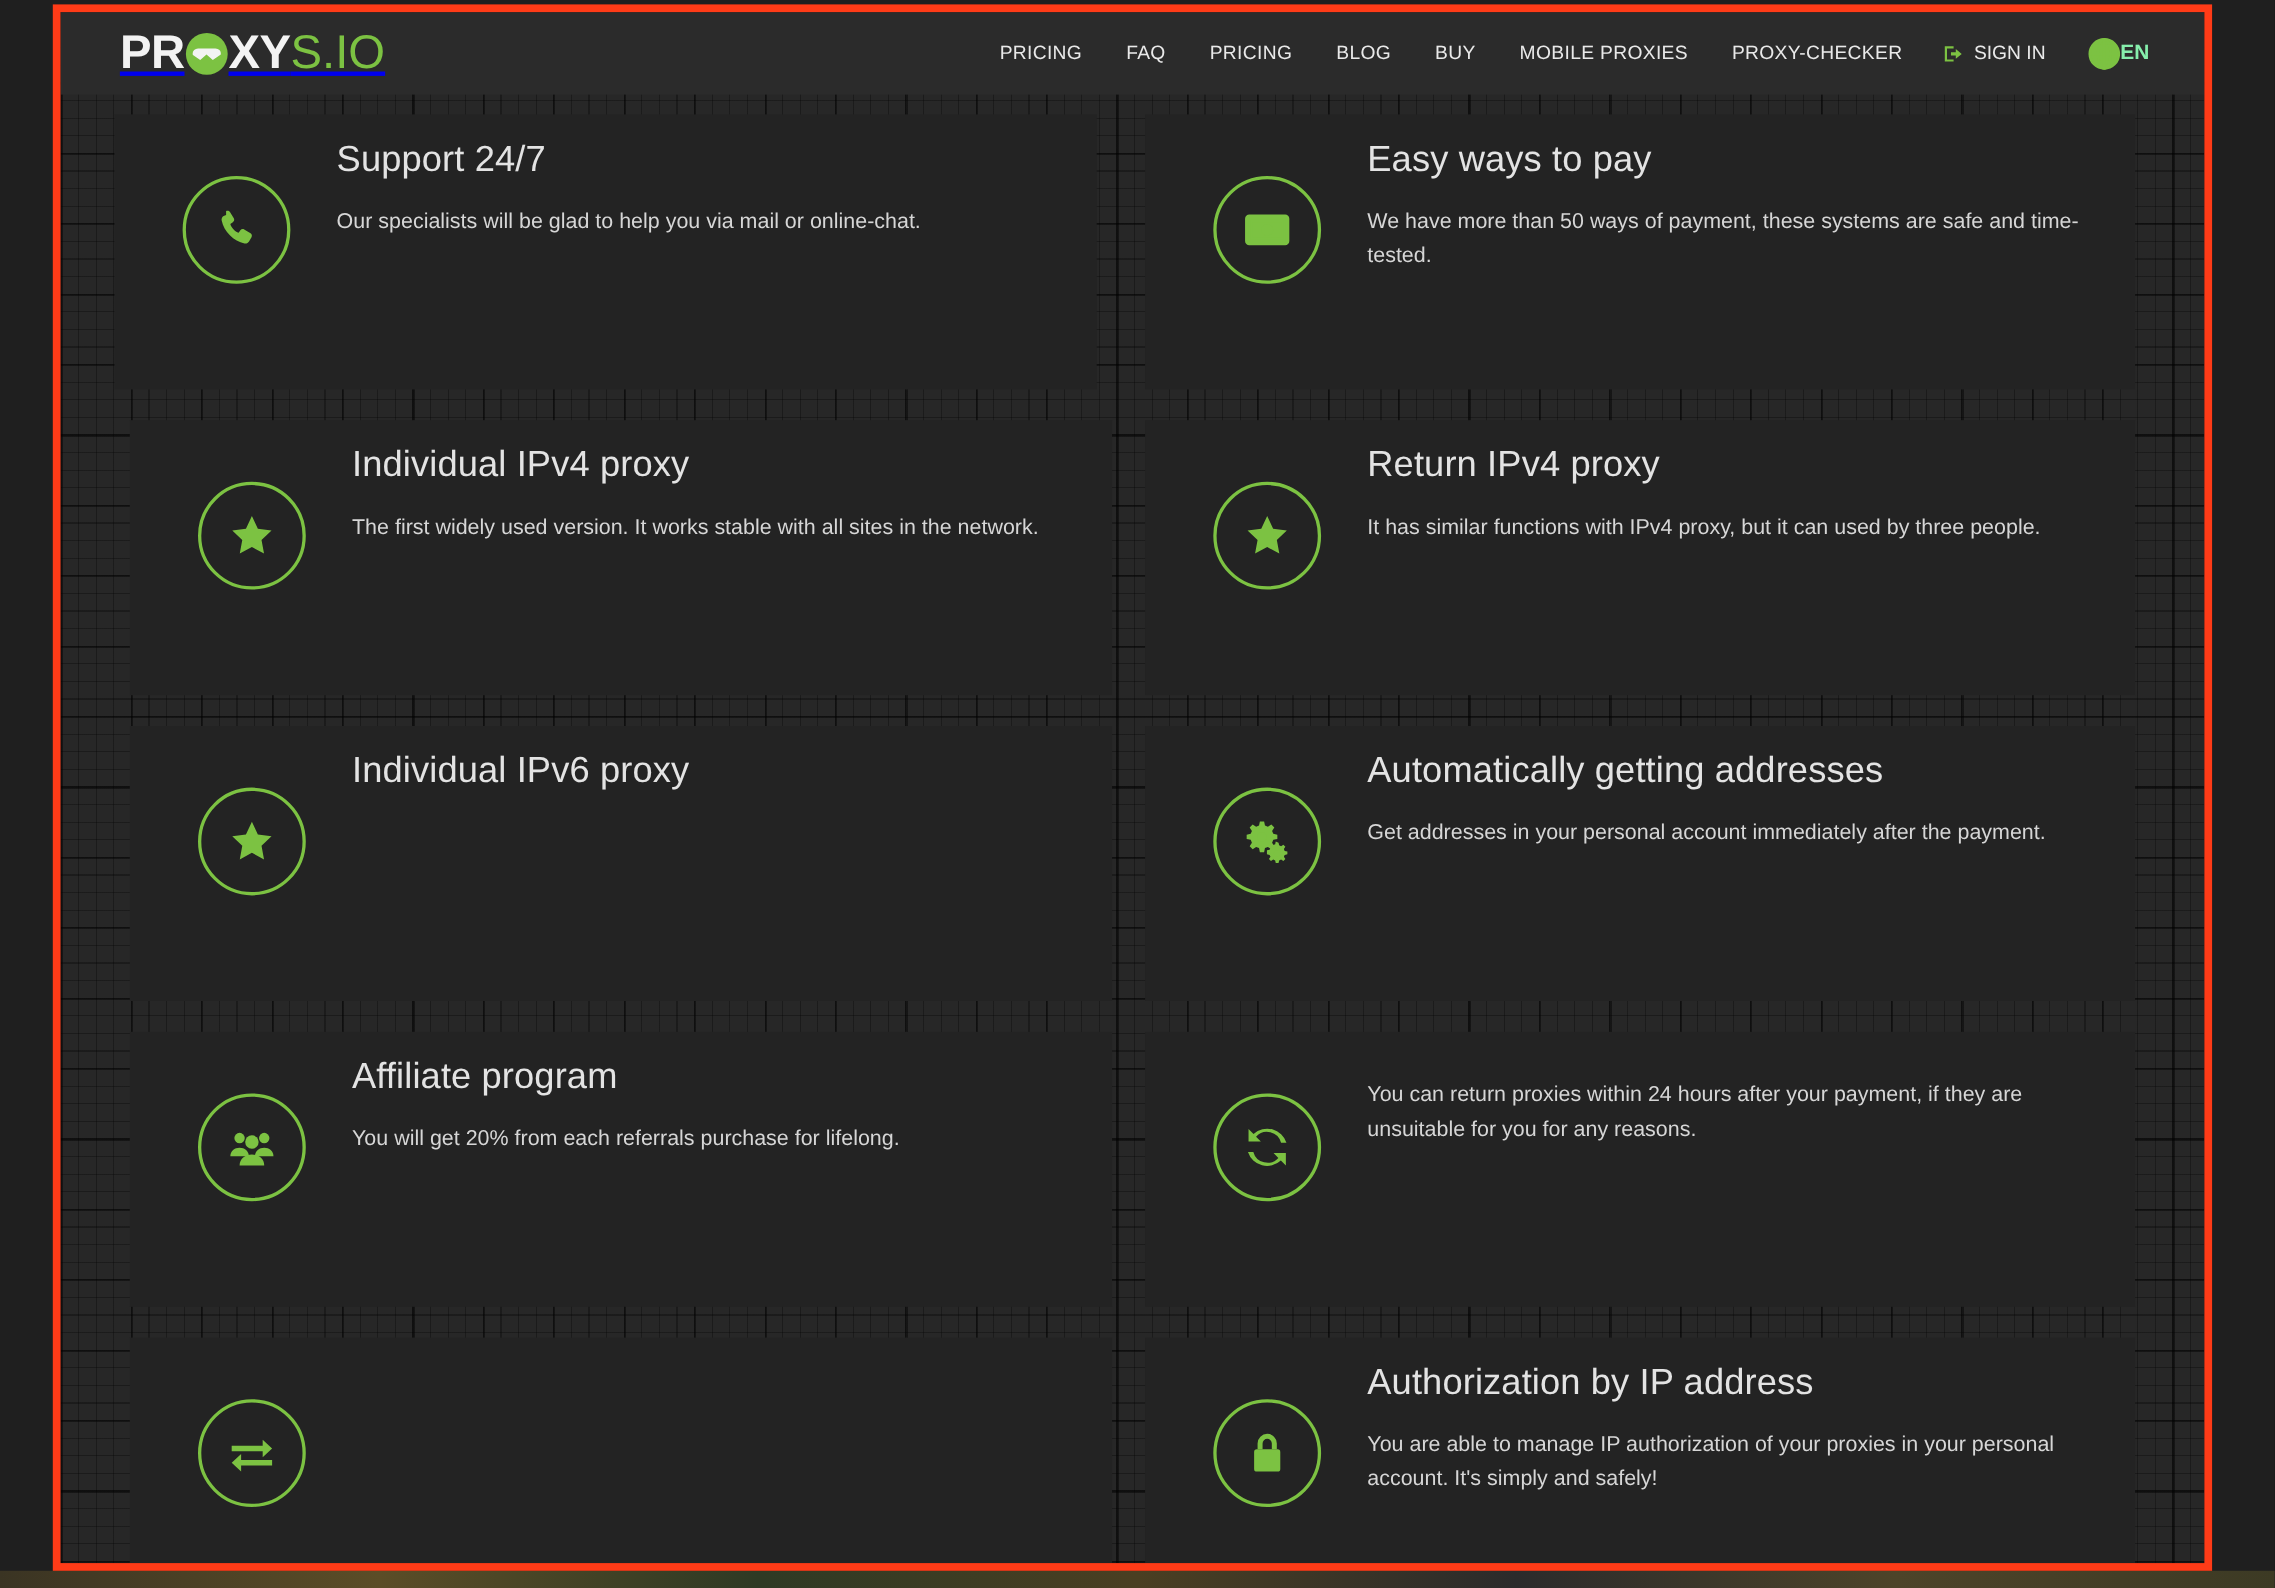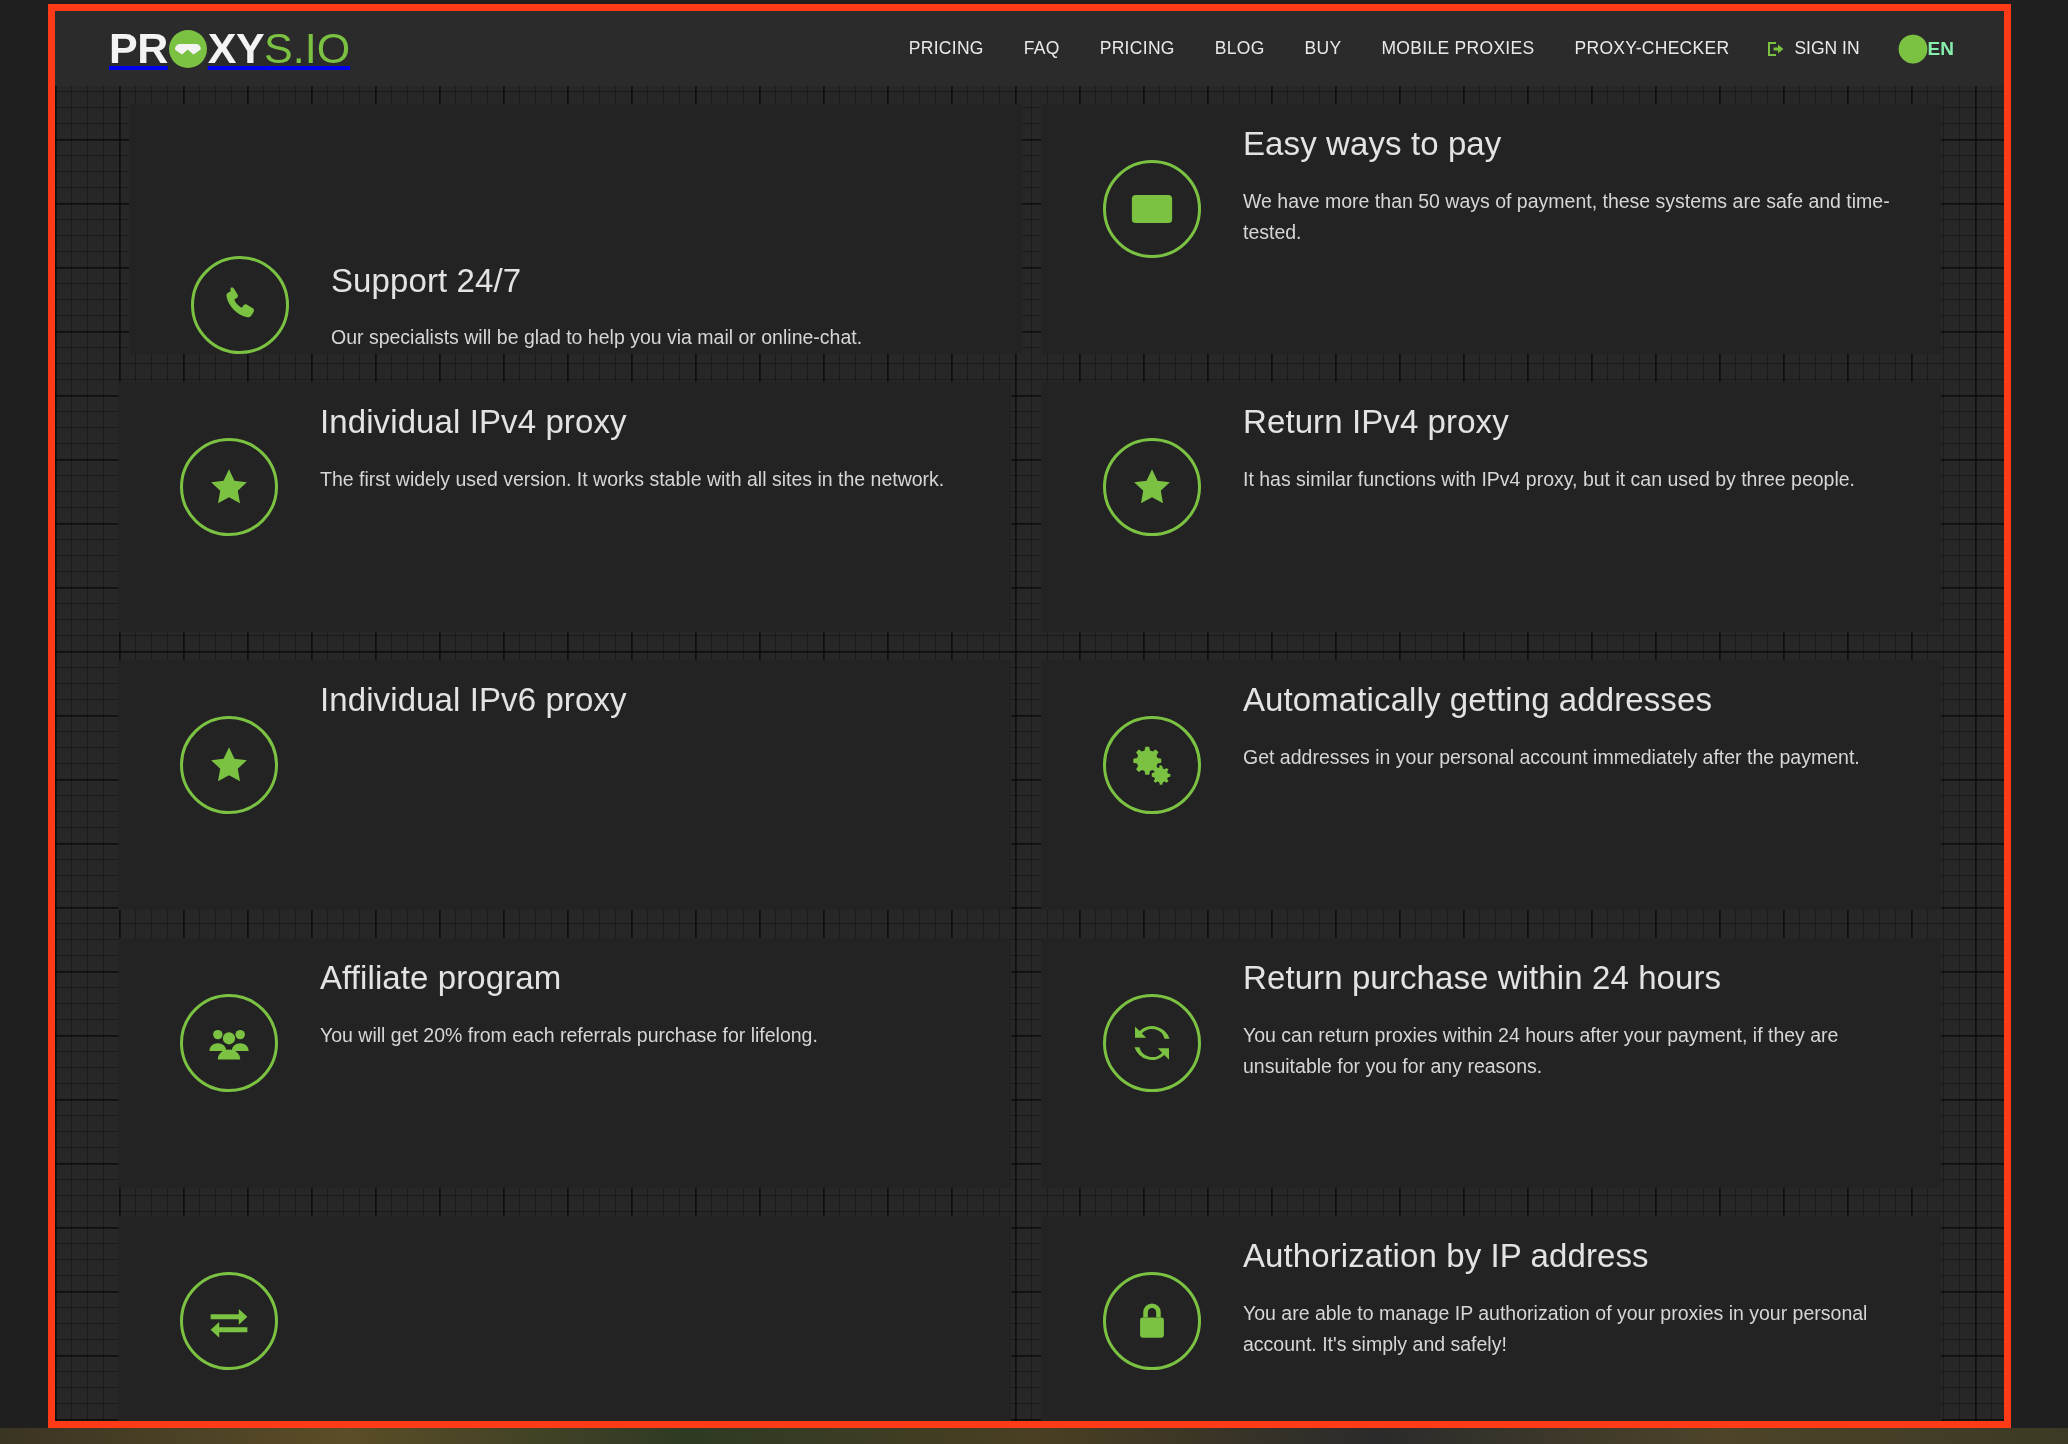--- a/index.html
+++ b/index.html
@@ -249,21 +249,21 @@
               <line x1="12" y1="1.5" x2="12" y2="22.5" stroke="#7cc242" stroke-width="1.9"></line>
             </svg>
           </span>
           <span>EN</span>
         </a>
       </nav>
     </div>
 
     <div id="cards">
 
-      <div class="card left" style="left:74px; top:18px; width:893px; height:250px;align-items:flex-end;">
+      <div class="card left" style="left:49px; top:18px; width:893px; height:250px;">
         <div class="icon-wrap">
           <span>
             <svg class="gi" width="42" height="42" viewBox="0 0 24 24">
               <path d="M6.6 2.2c.7-.4 1.6-.2 2 .5l2 3.3c.4.7.2 1.6-.5 2l-1.3.9c.5 1.9 2.4 3.9 4.3 4.6l.9-1.3c.5-.6 1.3-.8 2-.4l3.3 2c.7.4.9 1.3.5 2l-1.3 2.2c-.5.8-1.4 1.2-2.3 1-5.6-1-10.8-6.2-11.9-11.9-.2-.9.2-1.8 1-2.3l1.3-.6z"></path>
             </svg>
           </span>
         </div>
         <div class="txt">
           <h3>Support 24/7</h3>
           <p>Our specialists will be glad to help you via mail or online-chat.</p>
@@ -366,21 +366,20 @@
       <div class="card right" style="left:986px; top:852px; width:900px; height:250px;">
         <div class="icon-wrap">
           <span>
             <svg class="gi" width="42" height="42" viewBox="0 0 24 24">
               <path d="M19.2 9.6a7.6 7.6 0 0 0-13-3.1l2.5 2.5H2.3V2.5l2.6 2.6A10.5 10.5 0 0 1 22 9.6z"></path>
               <path d="M4.8 14.4a7.6 7.6 0 0 0 13 3.1l-2.5-2.5h6.4v6.5l-2.6-2.6A10.5 10.5 0 0 1 2 14.4z"></path>
             </svg>
           </span>
         </div>
         <div class="txt">
-          <h3>Return purchase within 24 hours</h3>
           <p>You can return proxies within 24 hours after your payment, if they are unsuitable for you for any reasons.</p>
         </div>
       </div>
 
       <div class="card left" style="left:63px; top:1130px; width:893px; height:250px;">
         <div class="icon-wrap">
           <span>
             <svg class="gi" width="42" height="42" viewBox="0 0 24 24">
               <path d="M1.5 8.2h16.1V5.1L22.5 9.6l-4.9 4.5v-3.1H1.5z"></path>
               <path d="M22.5 18.4H6.4v3.1L1.5 17l4.9-4.5v3.1h16.1z"></path>

